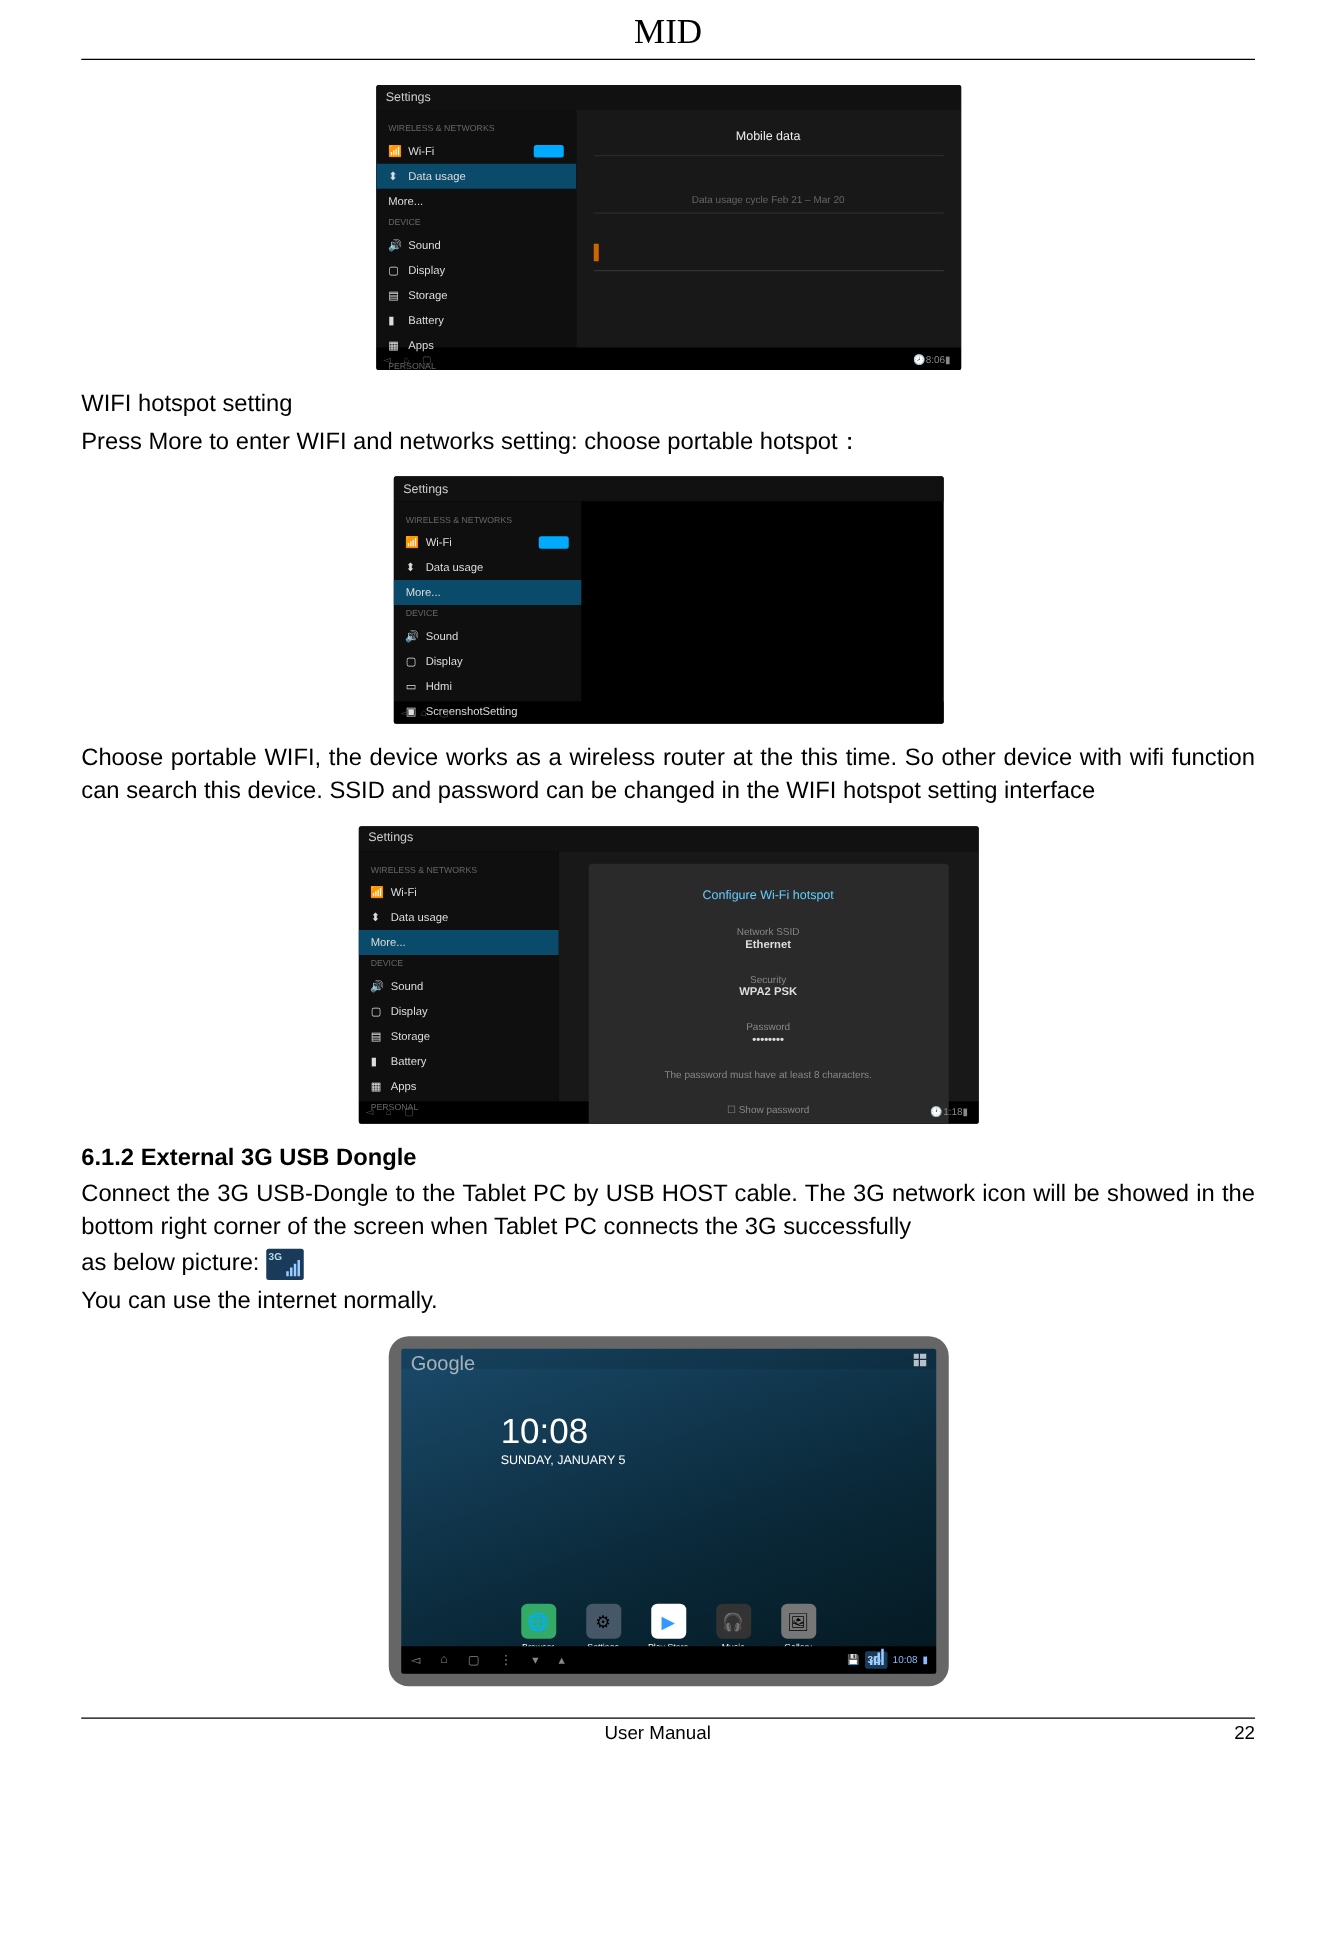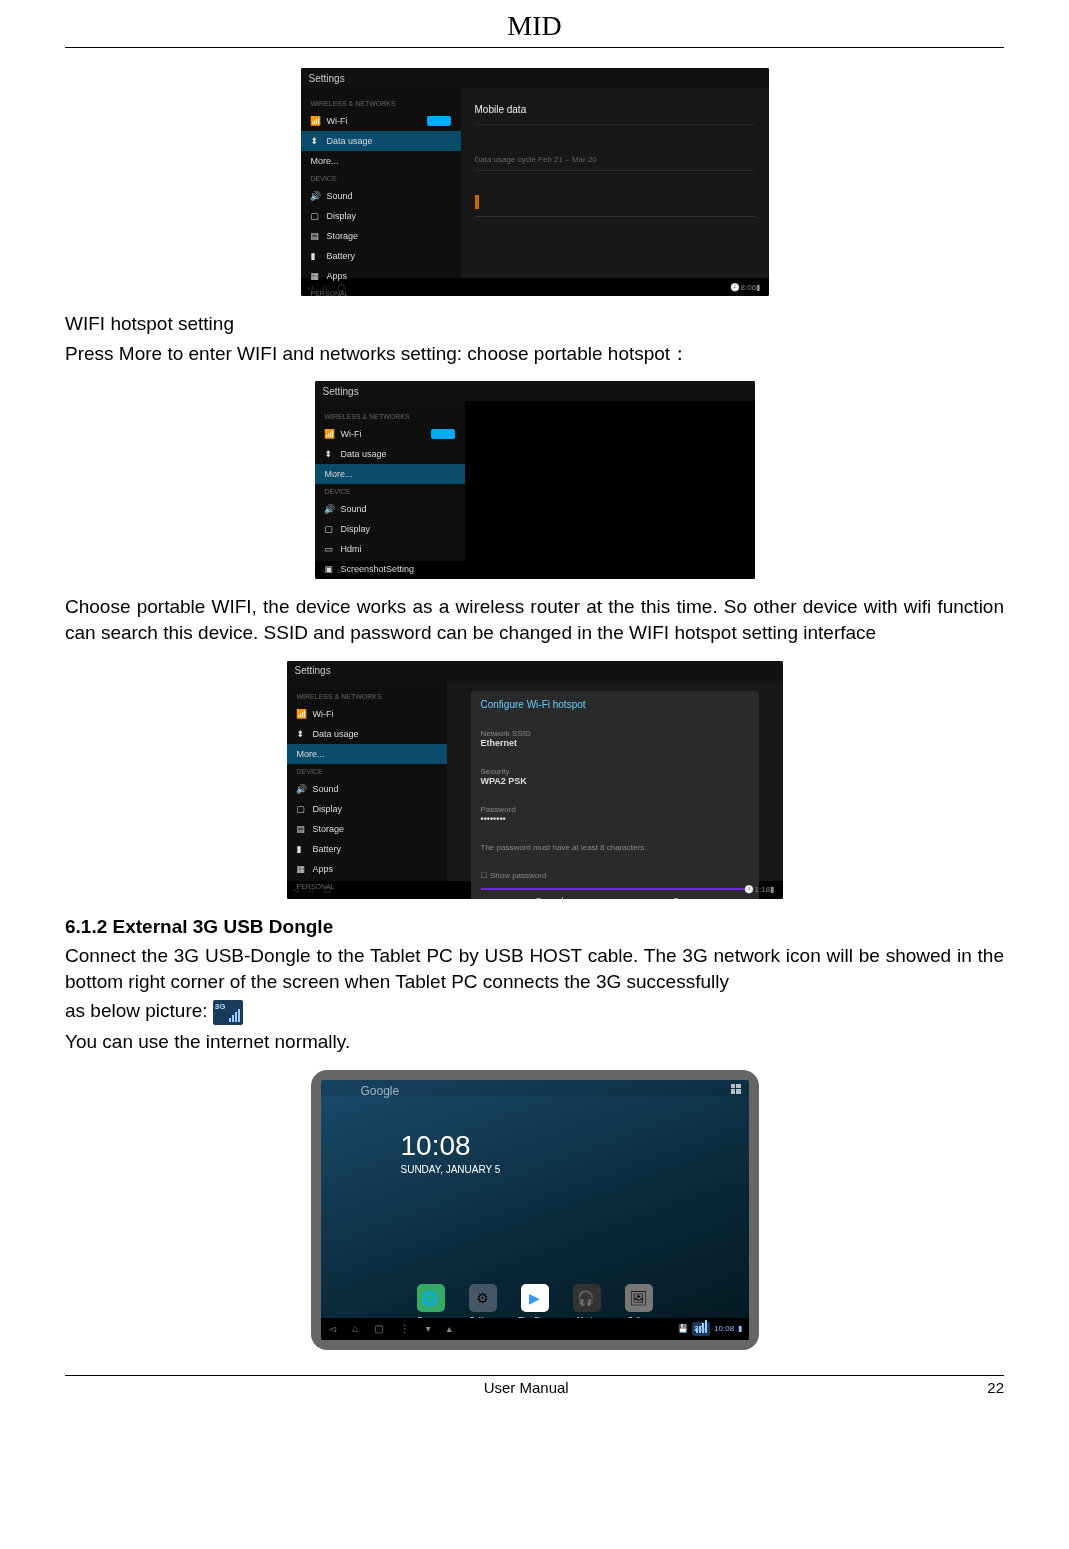--- a/index.html
+++ b/index.html
@@ -19,51 +19,51 @@
     .screenshot-center { display: flex; justify-content: center; margin: 15px 0; }
     .shot { background: #000; border-radius: 2px; overflow: hidden; position: relative; }
     .shot .topbar { height: 20px; background: #111; display: flex; align-items: center; padding-left: 8px; color: #ccc; font-size: 10px; gap:6px; }
     .shot .body { display: flex; }
     .shot .sidebar { width: 160px; background: #0f0f0f; padding: 8px 0; }
     .shot .sidebar .section-label { color: #666; font-size: 7px; padding: 4px 10px; text-transform: uppercase; }
     .shot .sidebar .item { display: flex; align-items: center; gap: 6px; padding: 5px 10px; color: #ddd; font-size: 9px; }
     .shot .sidebar .item.active { background: #0a4a6a; }
     .shot .sidebar .item .icn { width: 10px; height: 10px; display:inline-block; }
     .shot .sidebar .toggle { margin-left:auto; width:24px; height:10px; background:#0af; border-radius:2px; }
-    .shot .main { flex: 1; background: #181818; padding: 10px 14px; color: #ccc; font-size: 9px; }
+    .shot .main { flex: 1; background: #181818; padding: 10px 14px; color: #ccc; font-size: 9px; text-align: center; }
     .shot .main .mtitle { color: #eee; font-size: 10px; margin-bottom: 3px; }
     .shot .main .row { padding: 6px 0; border-bottom: 1px solid #2a2a2a; }
     .shot .main .sub { color: #666; font-size: 8px; margin-top: 24px; }
     .shot .footer { height: 18px; background: #000; display:flex; align-items:center; justify-content:flex-end; padding-right:8px; color:#888; font-size:8px;}
     .shot .footer .left-nav { margin-right:auto; margin-left:6px; display:flex; gap:10px; color:#555;}
 
     
     .shot1 { width: 468px; }
     .shot1 .body { height: 190px; }
 
     
     .shot2 { width: 440px; }
     .shot2 .body { height: 160px; }
     .shot2 .sidebar { width: 150px; }
 
     
     .shot3 { width: 496px; }
     .shot3 .body { height: 200px; }
-    .shot3 .dialog { background:#2a2a2a; margin:0 10px; border-radius:3px; padding:8px 10px; }
+    .shot3 .dialog { background:#2a2a2a; margin:0 10px; border-radius:3px; padding:20px 10px; }
     .shot3 .dialog .dlabel { color:#888; font-size:8px; margin-top:19px;}
     .shot3 .dialog .dvalue { color:#ddd; font-size:9px; font-weight:bold; }
     .shot3 .dialog .dtitle { color:#6cf; font-size:10px; margin-bottom:4px;}
     .shot3 .dialog .dbtns { display:flex; justify-content:space-around; margin-top:8px; border-top:2px solid #6d28d9; padding-top:6px;}
     .shot3 .dialog .dbtns span { color:#ccc; font-size:9px;}
 
     
     .shot4-wrap { width: 448px; background: #666; padding: 10px; border-radius: 16px; }
     .shot4 { width: 100%; height: 260px; background: linear-gradient(160deg,#1a4a6a 0%, #0a2838 60%, #041820 100%); position:relative; border-radius:2px; overflow:hidden;}
     .shot4 .tbar { position:absolute; top:0; left:0; right:0; height:16px; background:rgba(0,0,0,0.1);}
-    .shot4 .search { position:absolute; top:4px; left:8px; color:rgba(255,255,255,0.6); font-size:12px;margin-left:32px;}
+    .shot4 .search { position:absolute; top:4px; left:8px; color:rgba(255,255,255,0.6); font-size:16px;}
     .shot4 .grid-dots { position:absolute; top:4px; right:8px; width:10px; height:10px; display:grid; grid-template-columns:repeat(2,1fr); gap:1px;}
     .shot4 .grid-dots span{background:rgba(255,255,255,0.7);}
     .shot4 .clock { position:absolute; top:50px; left:80px; color:#fff; }
     .shot4 .clock .t1 { font-size:28px; font-weight:300;}
     .shot4 .clock .t2 { font-size:10px; margin-top:2px;}
     .shot4 .docker { position:absolute; bottom:28px; left:0; right:0; display:flex; justify-content:center; gap:24px;}
     .shot4 .docker .app { width:28px; height:28px; border-radius:5px; display:flex; align-items:center; justify-content:center; font-size:14px; position:relative;}
     .shot4 .docker .app .al { position:absolute; top:32px; color:#fff; font-size:7px; white-space:nowrap;}
     .shot4 .navbar { position:absolute; bottom:0; left:0; right:0; height:22px; background:#000; display:flex; align-items:center;}
     .shot4 .navbar .nav-btn { color:#888; font-size:10px; margin:0 8px;}

